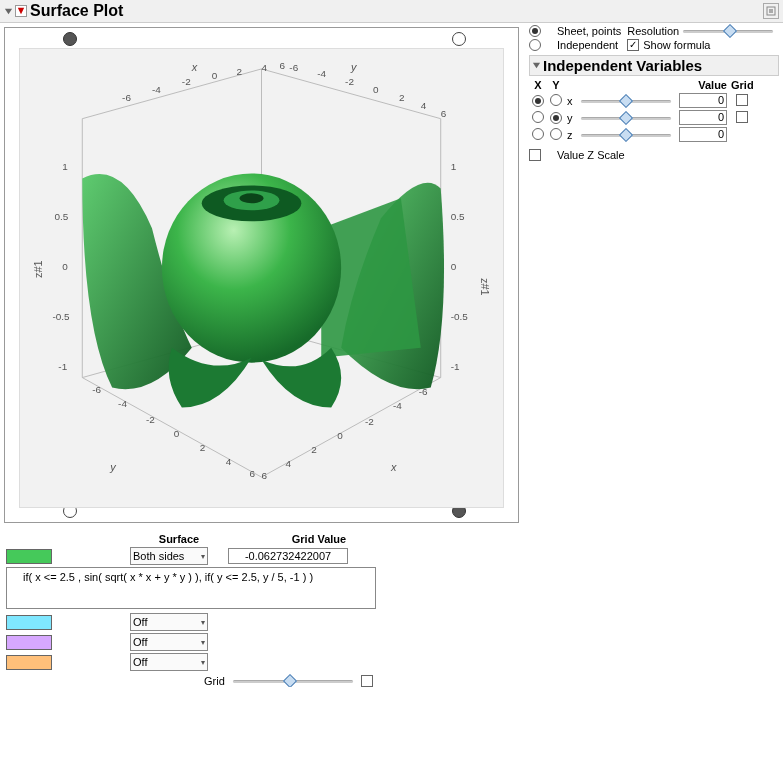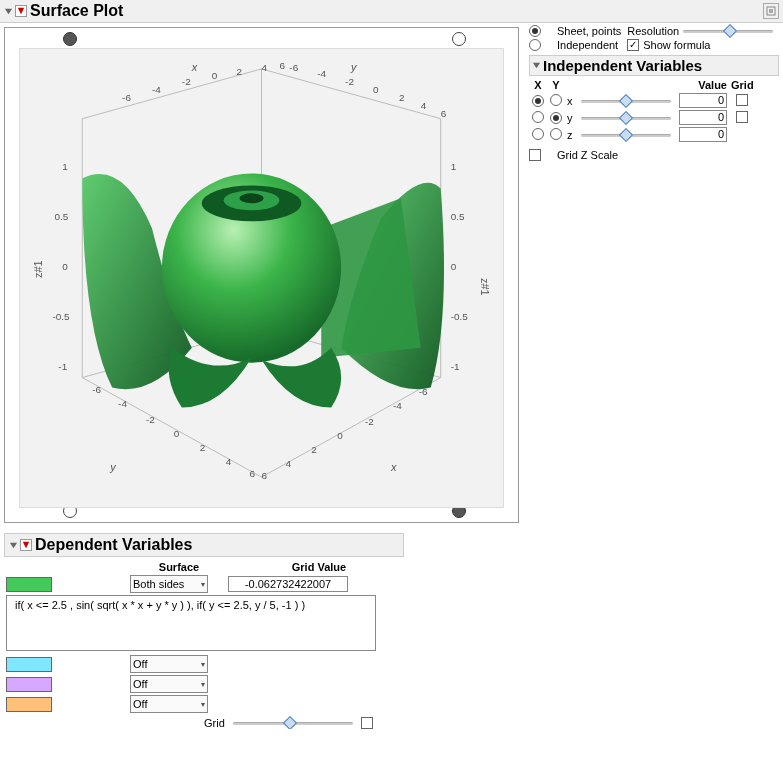--- a/index.html
+++ b/index.html
@@ -51,21 +51,21 @@
   .dep-table { margin-top:4px; }
   .dep-head { display:flex; font-weight:bold; }
   .dep-head .c1 { width:110px; }
   .dep-head .c2 { width:130px; text-align:center; }
   .dep-head .c3 { width:150px; text-align:center; }
   .dep-row { display:flex; align-items:center; margin:2px 0; }
   .swatch { width:46px; height:15px; border:1px solid #666; margin: 0 10px 0 2px; cursor:pointer; }
   .dropdown { border:1px solid #888; background:#fafafa; width:78px; height:18px; font-size:11px; padding:0 2px; display:flex; align-items:center; justify-content:space-between; cursor:pointer; }
   .dropdown .dd-arrow { font-size:8px; color:#555; }
   .gridval-box { border:1px solid #888; width:120px; height:16px; text-align:center; font-size:11px; background:#fff; display:flex; align-items:center; justify-content:center; }
-  .formula-box { border:1px solid #888; width:370px; height:56px; padding:3px 8px; margin:2px 0 4px 2px; font-size:11px; background:#fff; }
+  .formula-box { border:1px solid #888; width:370px; height:42px; padding:3px 16px; margin:2px 0 4px 2px; font-size:11px; background:#fff; }
   .grid-row { display:flex; align-items:center; gap:8px; margin-top:4px; margin-left:200px; }
   
   
   .surf-svg { width:100%; height:100%; }
 </style>
 </head>
 <body>
 
 <div class="panel-header">
   <span class="disclosure">
@@ -275,39 +275,26 @@
               <span class="slider-thumb" style="left:50%"></span>
             </span>
           </div>
         <div class="col-val"><span class="val-box">0</span></div>
         <div class="col-grid"></div>
       </div>
     </div>
 
     <div class="radio-row" style="margin-top:6px;">
       <span class="jmp-check"></span>
-      <span>Grid Z Scale</span>
+      <span>Value Z Scale</span>
     </div>
   </div>
 </div>
 
 <div class="dep-section">
-  <div class="dep-header-bar">
-    <span class="disclosure">
-      <svg viewBox="0 0 10 10">
-          <polygon points="1,2 9,2 5,8" fill="#666"></polygon>
-        </svg>
-    </span>
-    <span class="red-tri">
-      <svg viewBox="0 0 10 10">
-          <polygon points="1,1 9,1 5,9" fill="#c00"></polygon>
-        </svg>
-    </span>
-    <span class="panel-title">Dependent Variables</span>
-  </div>
 
   <div class="dep-table">
     <div class="dep-head">
       <div class="c1"></div>
       <div class="c2">Surface</div>
       <div class="c3">Grid Value</div>
     </div>
     <div class="dep-row">
       <div class="swatch" style="background:#45c95a"></div>
       <div style="width:68px"></div>

